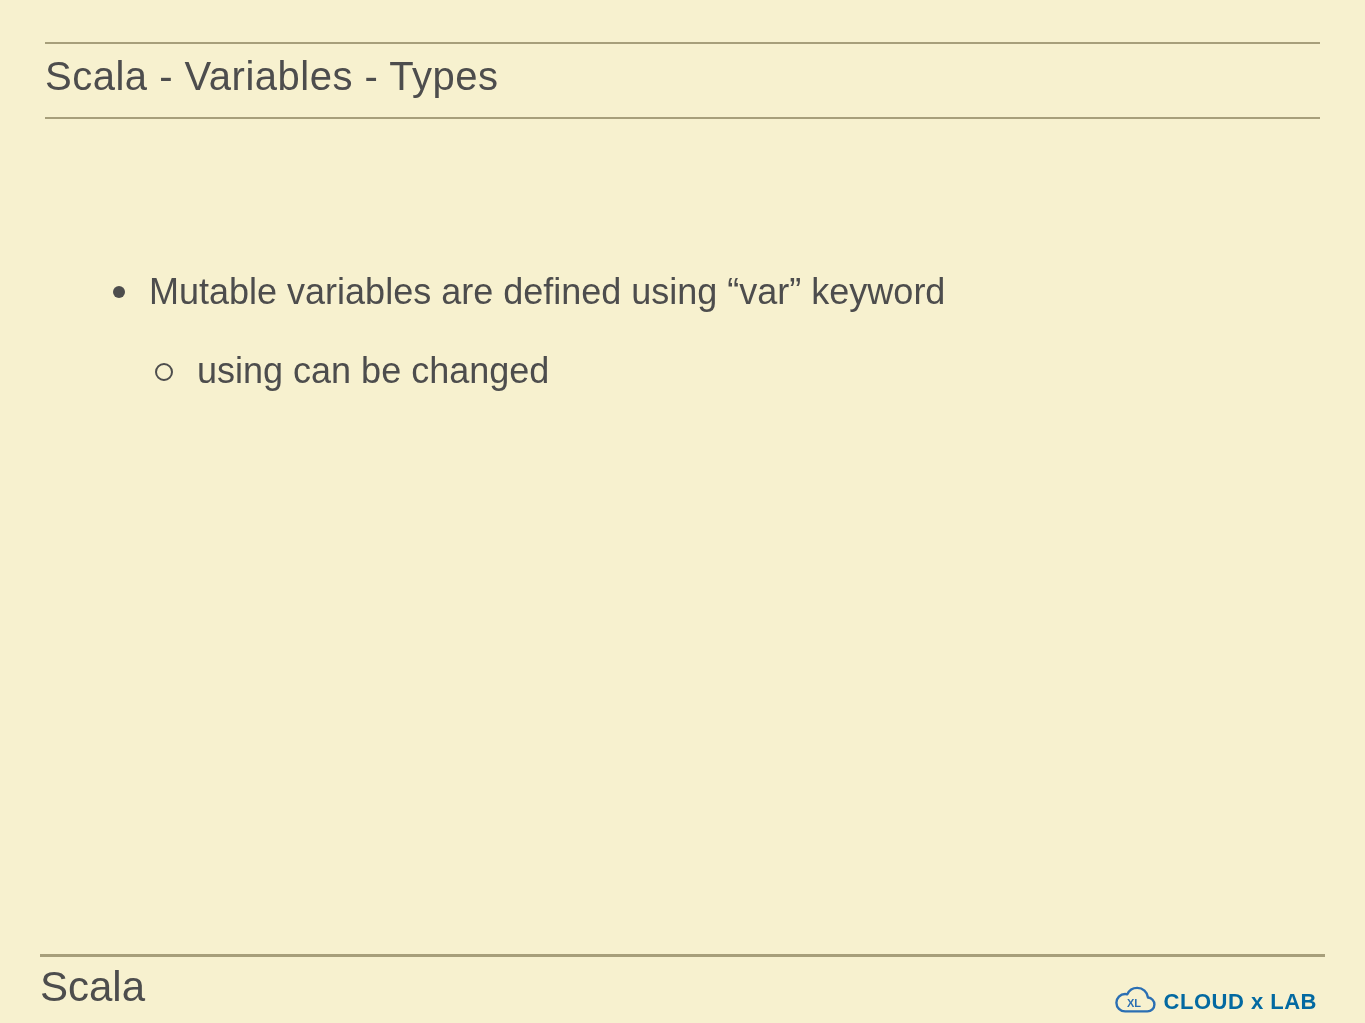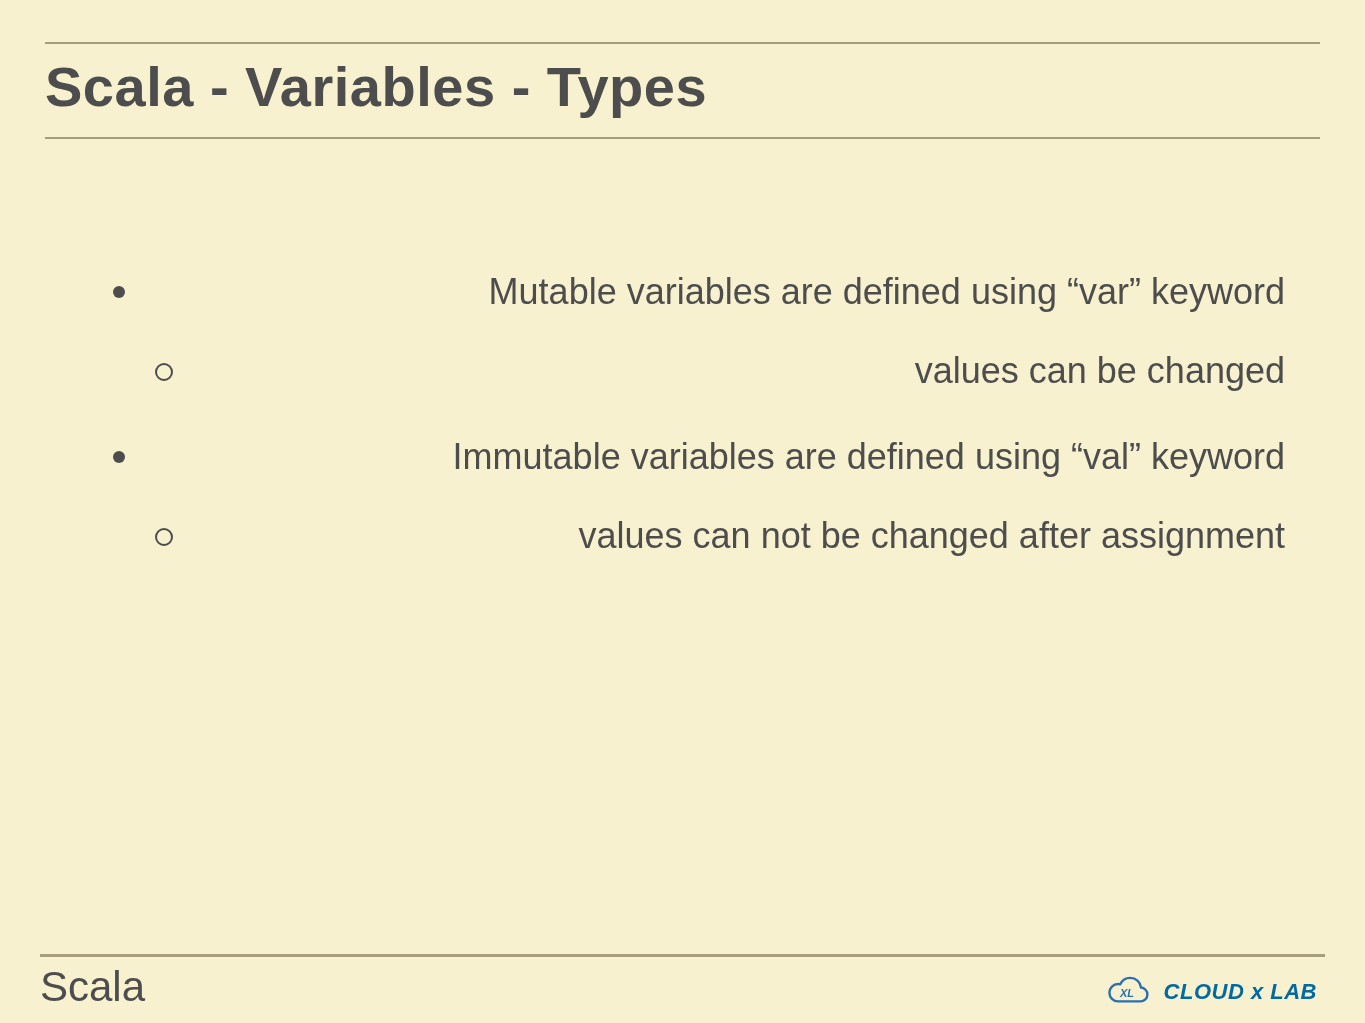--- a/index.html
+++ b/index.html
@@ -33,34 +33,33 @@
   }
   .rule-top {
     border-top: 2px solid #a79f7b;
     margin-bottom: 10px;
   }
   .rule-bottom {
     border-top: 2px solid #a79f7b;
     margin-top: 18px;
   }
   .title {
-    font-size: 56px;
-    font-weight: 700;
+    font-size: 40px;
+    font-weight: 400;
     color: #4d4d4d;
     letter-spacing: 0.5px;
   }
   .content {
     position: absolute;
     top: 268px;
     left: 105px;
     right: 80px;
   }
   .content ul {
     list-style: none;
-    text-align: right;
   }
   .content > ul > li {
     font-size: 36px;
     line-height: 1.35;
     color: #4d4d4d;
     margin-bottom: 38px;
     padding-left: 44px;
     position: relative;
   }
   .content > ul > li::before {
@@ -105,25 +104,24 @@
     position: absolute;
     left: 40px;
     bottom: 12px;
     font-size: 42px;
     font-weight: 400;
     color: #4d4d4d;
   }
   .logo {
     position: absolute;
     right: 48px;
-    bottom: 14px;
+    bottom: 4px;
     display: flex;
     align-items: center;
-    gap: 11px;
-    font-style: italic;
+    gap: 4px;
   }
   .logo-text {
     font-family: Arial, "Helvetica Neue", sans-serif;
     font-size: 22px;
     font-weight: 700;
     color: #0369a1;
     letter-spacing: 0.5px;
   }
   .logo-cloud {
     width: 52px;
@@ -149,29 +147,21 @@
     <h1 class="title">Scala - Variables - Types</h1>
     <div class="rule-bottom"></div>
   </div>
 
   <div class="content">
     <ul>
       <li>
         <span class="unit">Mutable variables are defined using “var” keyword</span>
         <ul>
           <li>
-            <span class="unit">values can be changed</span>
-          </li>
-        </ul>
-      </li>
-      <li>
-        <span class="unit">Immutable variables are defined using “val” keyword</span>
-        <ul>
-          <li>
-            <span class="unit">values can not be changed after assignment</span>
+            <span class="unit">using can be changed</span>
           </li>
         </ul>
       </li>
     </ul>
   </div>
 
   <div class="footer-rule"></div>
 
   <div class="footer-label">Scala</div>
 

